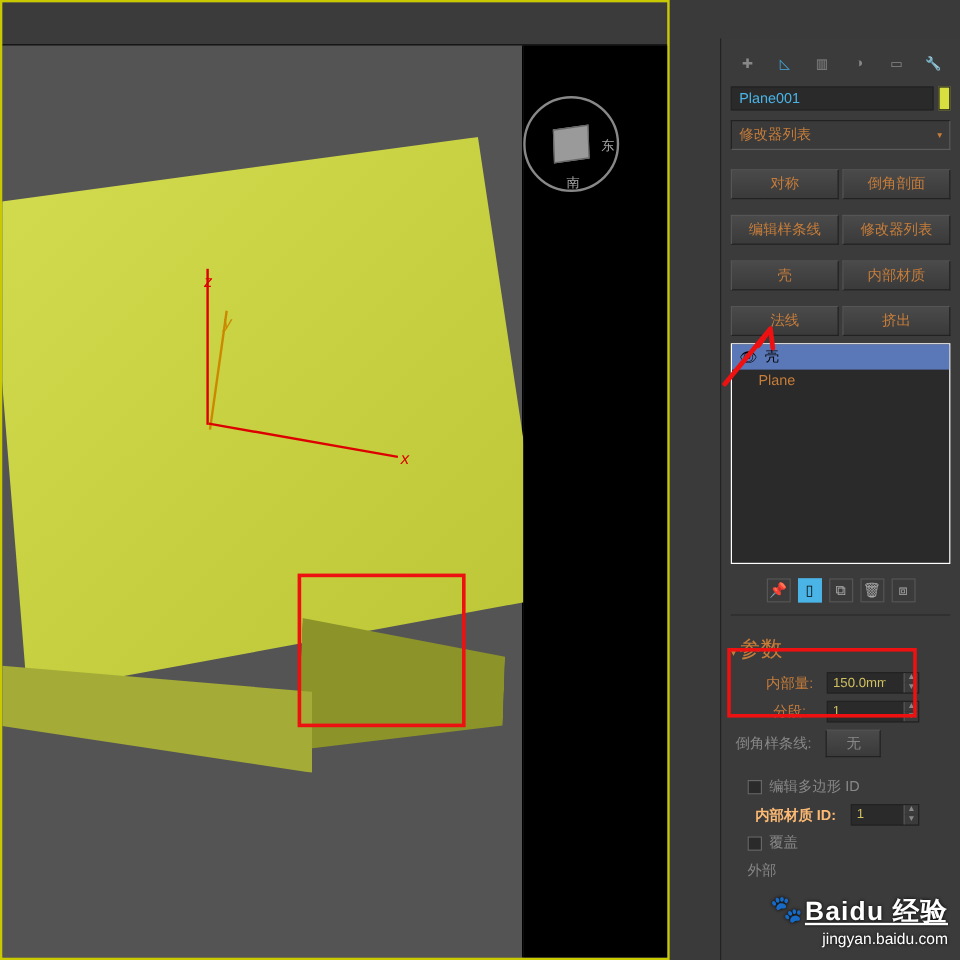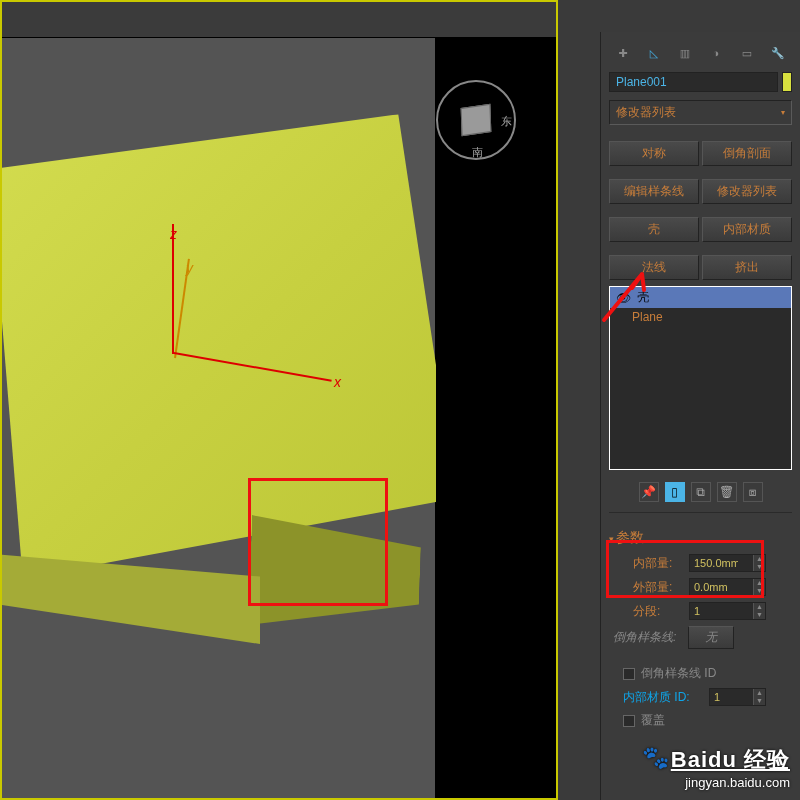--- a/index.html
+++ b/index.html
@@ -160,29 +160,29 @@
     display:flex; gap:6px; justify-content:center; align-items:center;
     padding:6px 0 10px; border-bottom:1px solid #2a2a2a; margin-bottom:12px;
   }
   .iconrow span {
     width:20px; height:20px; border:1px solid #555; display:flex;
     align-items:center; justify-content:center; color:#aaa; font-size:12px;
   }
   .iconrow span.act { background:#4bb4e6; color:#000; border-color:#4bb4e6;}
   
   .section-hdr {
-    color:#c77d3a; font-size:14px; padding:4px 0; cursor:pointer;
+    color:#c77d3a; font-size:18px; padding:4px 0; cursor:pointer;
   }
   .section-hdr::before { content:"▾ "; font-size:9px;}
   
   .param-row {
     display:flex; align-items:center; gap:6px; padding:3px 0 3px 24px;
     font-size:12px;
   }
-  .param-lbl { color:#c77d3a; width:50px; text-align:left;}
+  .param-lbl { color:#c77d3a; width:50px; text-align:center;}
   .spinner {
     display:flex; background:#2a2a2a; border:1px solid #222;
     height:18px; align-items:center;gap:11px;
   }
   .spinner input {
     width:52px; background:transparent; border:none; color:#d0c060;
     font-size:11px; padding:0 4px; outline:none;
   }
   .spinner .spin-btns { display:flex; flex-direction:column; }
   .spinner .spin-btns span { width:12px; height:8px; background:#3b3b3b; border-left:1px solid #555; color:#888; font-size:7px; line-height:7px; text-align:center;}
@@ -285,62 +285,55 @@
     <span class="param-lbl">内部量:</span>
     <div class="spinner">
       <input value="150.0mm" style="">
       <div class="spin-btns">
           <span>▲</span>
           <span>▼</span>
         </div>
     </div>
   </div>
   <div class="param-row">
-    <span class="param-lbl">外部量:</span>
-    <div class="spinner">
-      <input value="0.0mm" style="">
-      <div class="spin-btns">
-          <span>▲</span>
-          <span>▼</span>
-        </div>
-    </div>
-  </div>
-  <div class="param-row">
     <span class="param-lbl">分段:</span>
     <div class="spinner">
       <input value="1" style="">
       <div class="spin-btns">
           <span>▲</span>
           <span>▼</span>
         </div>
     </div>
   </div>
 
-  <div class="chk-row" style="padding-left:4px;font-style:italic;">
+  <div class="chk-row" style="padding-left:4px;">
     <span style="color:#888;">倒角样条线:</span>
     <div class="none-btn">无</div>
   </div>
 
   <div style="height:10px"></div>
   <div class="chk-row">
     <div class="chk"></div>
-    <span>倒角样条线 ID</span>
+    <span>编辑多边形 ID</span>
   </div>
   <div class="param-row" style="padding-left:14px;">
-    <span class="param-lbl" style="width:80px; color:#0ea5e9;">内部材质 ID:</span>
+    <span class="param-lbl" style="width:80px; color:#fdba74;font-weight:bold;">内部材质 ID:</span>
     <div class="spinner">
       <input style="width: 32px;" value="1">
       <div class="spin-btns">
           <span>▲</span>
           <span>▼</span>
         </div>
     </div>
   </div>
   <div class="chk-row">
     <div class="chk"></div>
     <span>覆盖</span>
   </div>
+  <div class="chk-row" style="padding-left:14px;">
+    <span style="color:#888;">外部</span>
+  </div>
 </div>
 
 <div class="watermark">
   <div class="big"><span class="paw">🐾</span><span>Baidu 经验</span></div>
   <div>jingyan.baidu.com</div>
 </div>
 
 </body></html>

